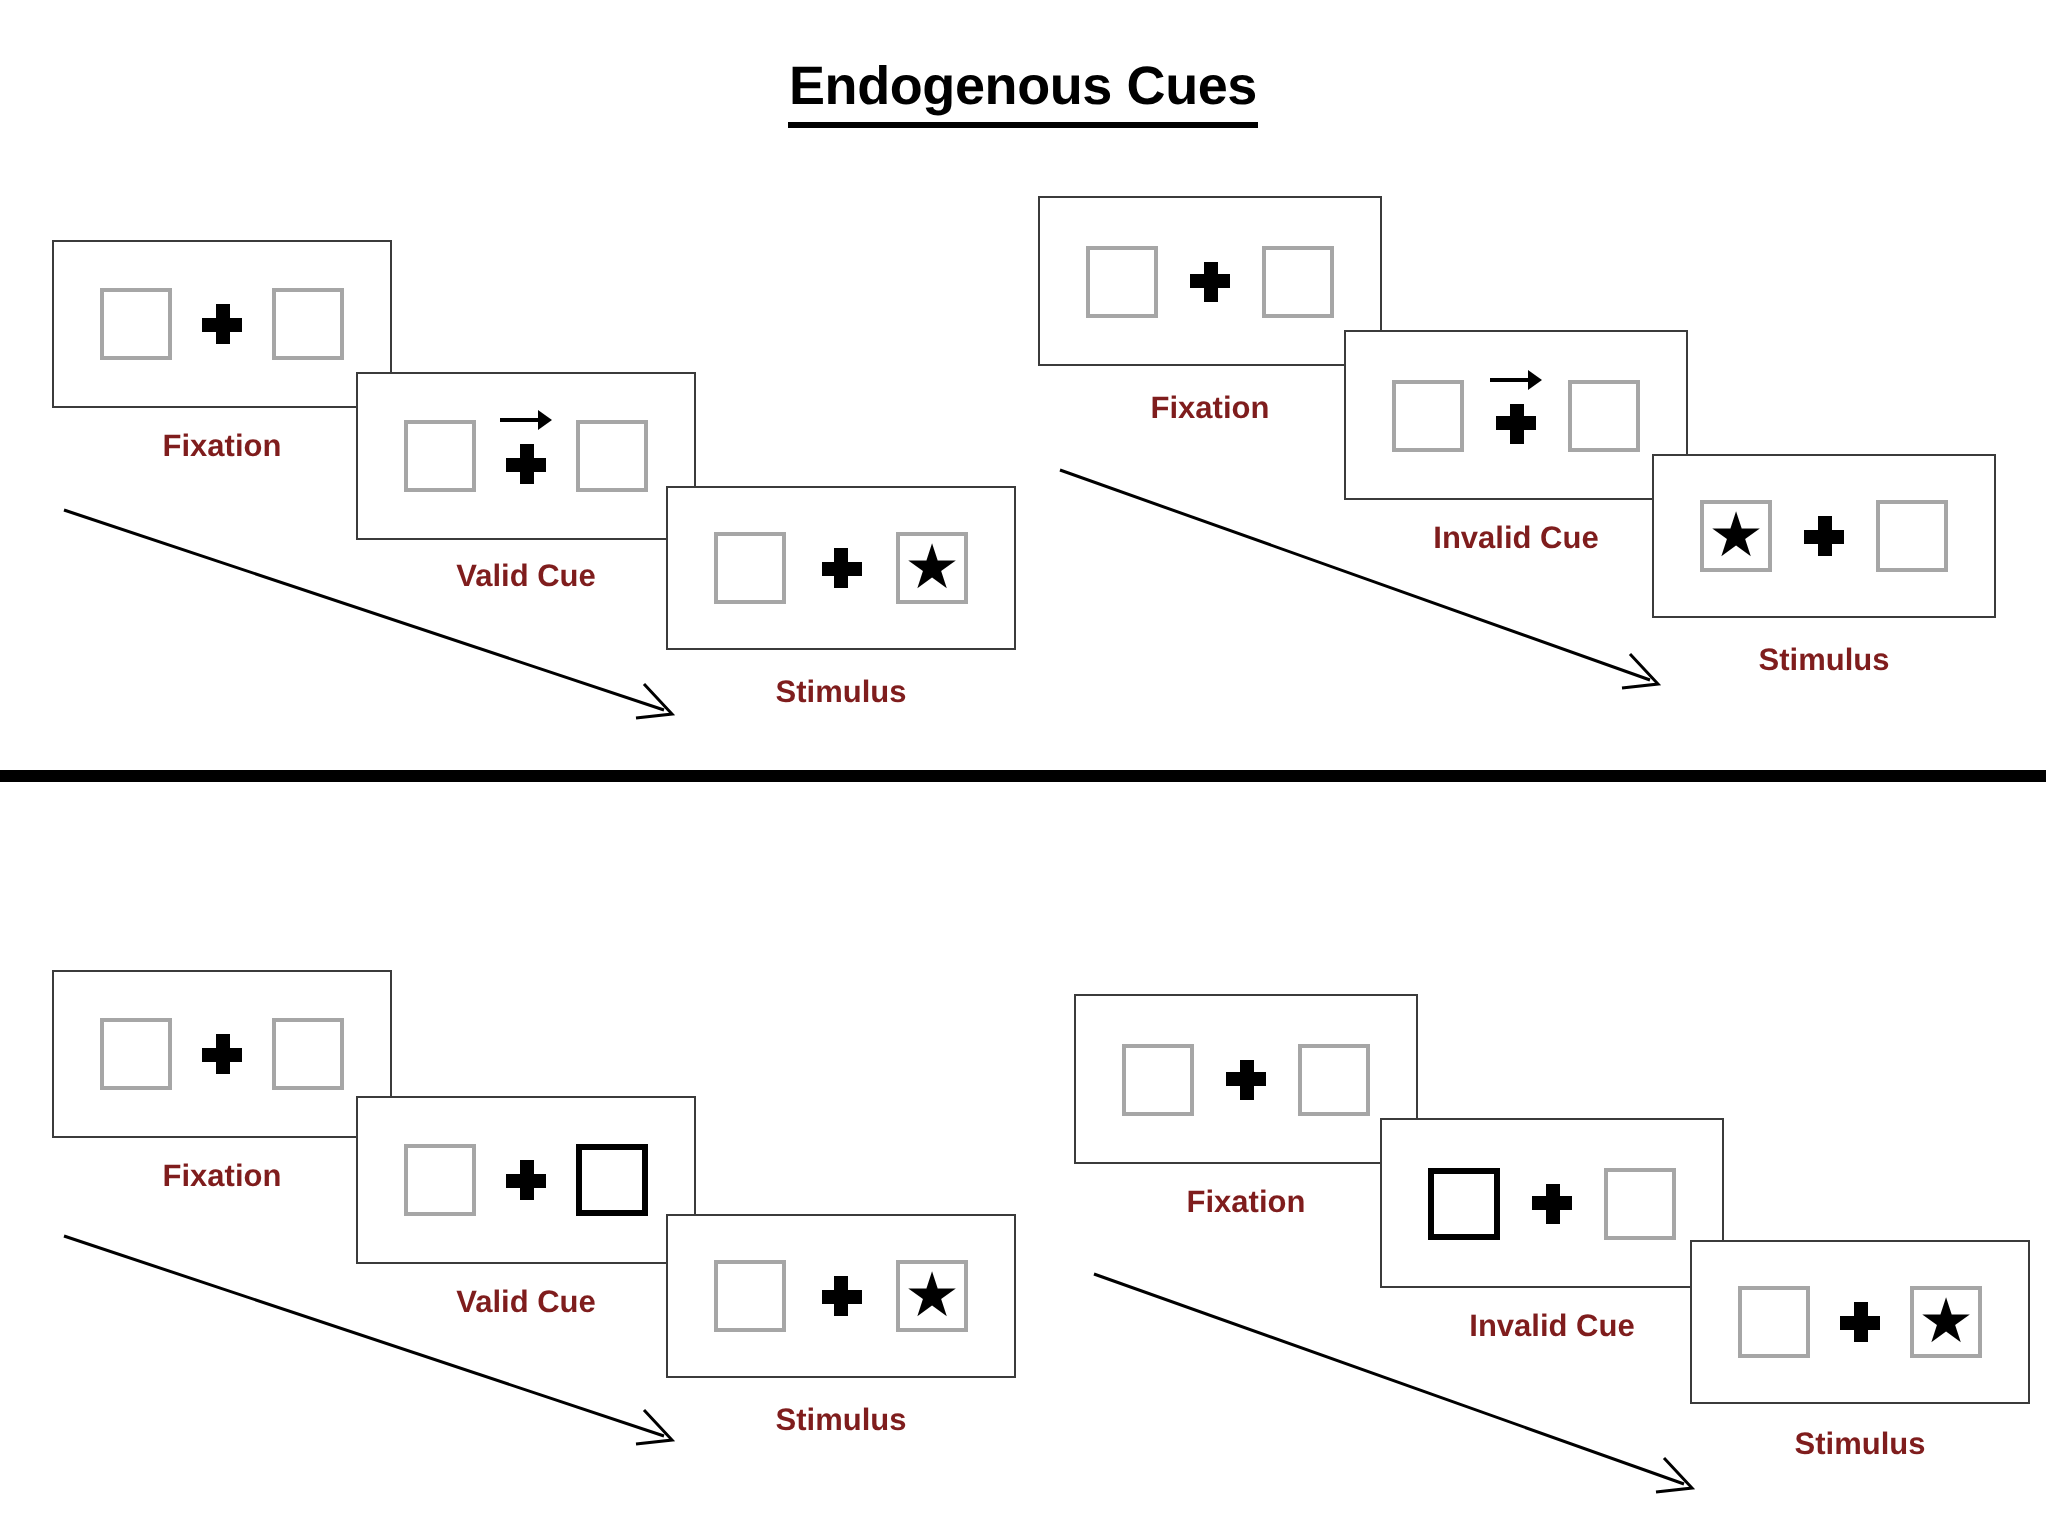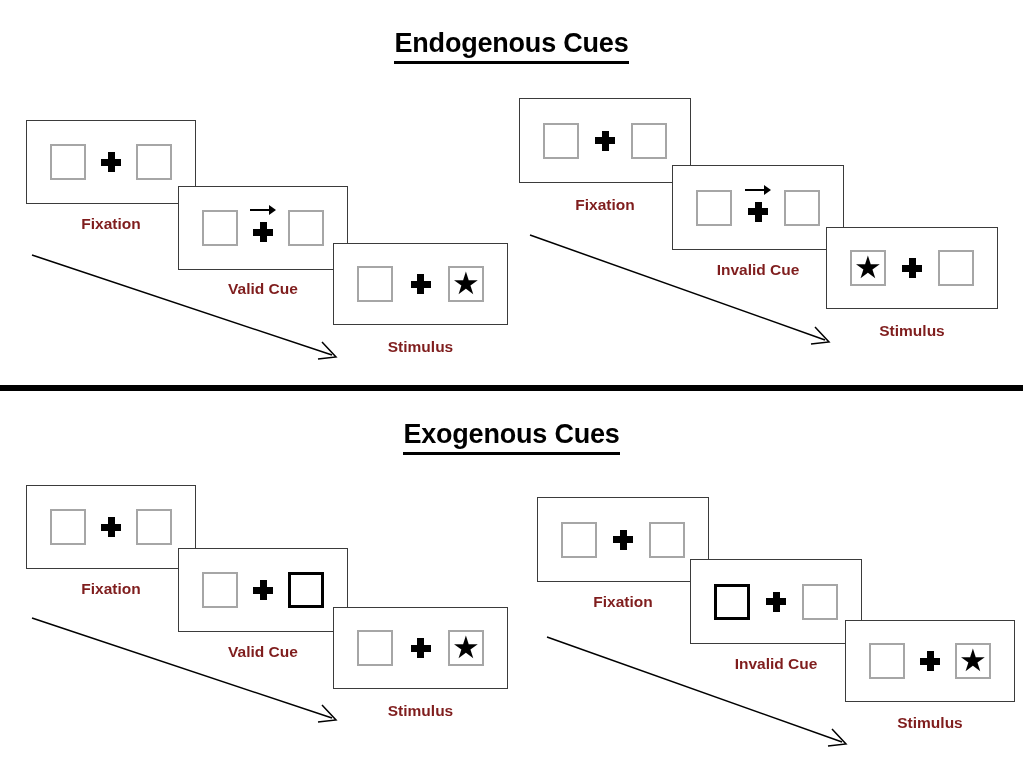--- a/index.html
+++ b/index.html
@@ -249,23 +249,20 @@
 
   <div class="time-arrow" style="left:528px; top:232px; width:310px; height:120px;">
     <svg width="310" height="120" viewBox="0 0 310 120">
       <line x1="2" y1="3" x2="297" y2="108" stroke="#000000" stroke-width="1.5"></line>
       <polyline points="287,95 301,110 283,112" fill="none" stroke="#000000" stroke-width="1.5"></polyline>
     </svg>
   </div>
 
   <div class="divider" style="top:385px;"></div>
 
-  <div class="section-title" style="top:419px;">
-    <span>Exogenous Cues</span>
-  </div>
 
   <div class="panel" style="left:26px; top:485px; width:170px; height:84px;">
     <div class="panel-inner">
       <div class="cue-box left"></div>
       <div class="plus"></div>
       <div class="cue-box right"></div>
     </div>
   </div>
   <div class="stage-label" style="left:26px; top:580px; width:170px;">Fixation</div>
 

